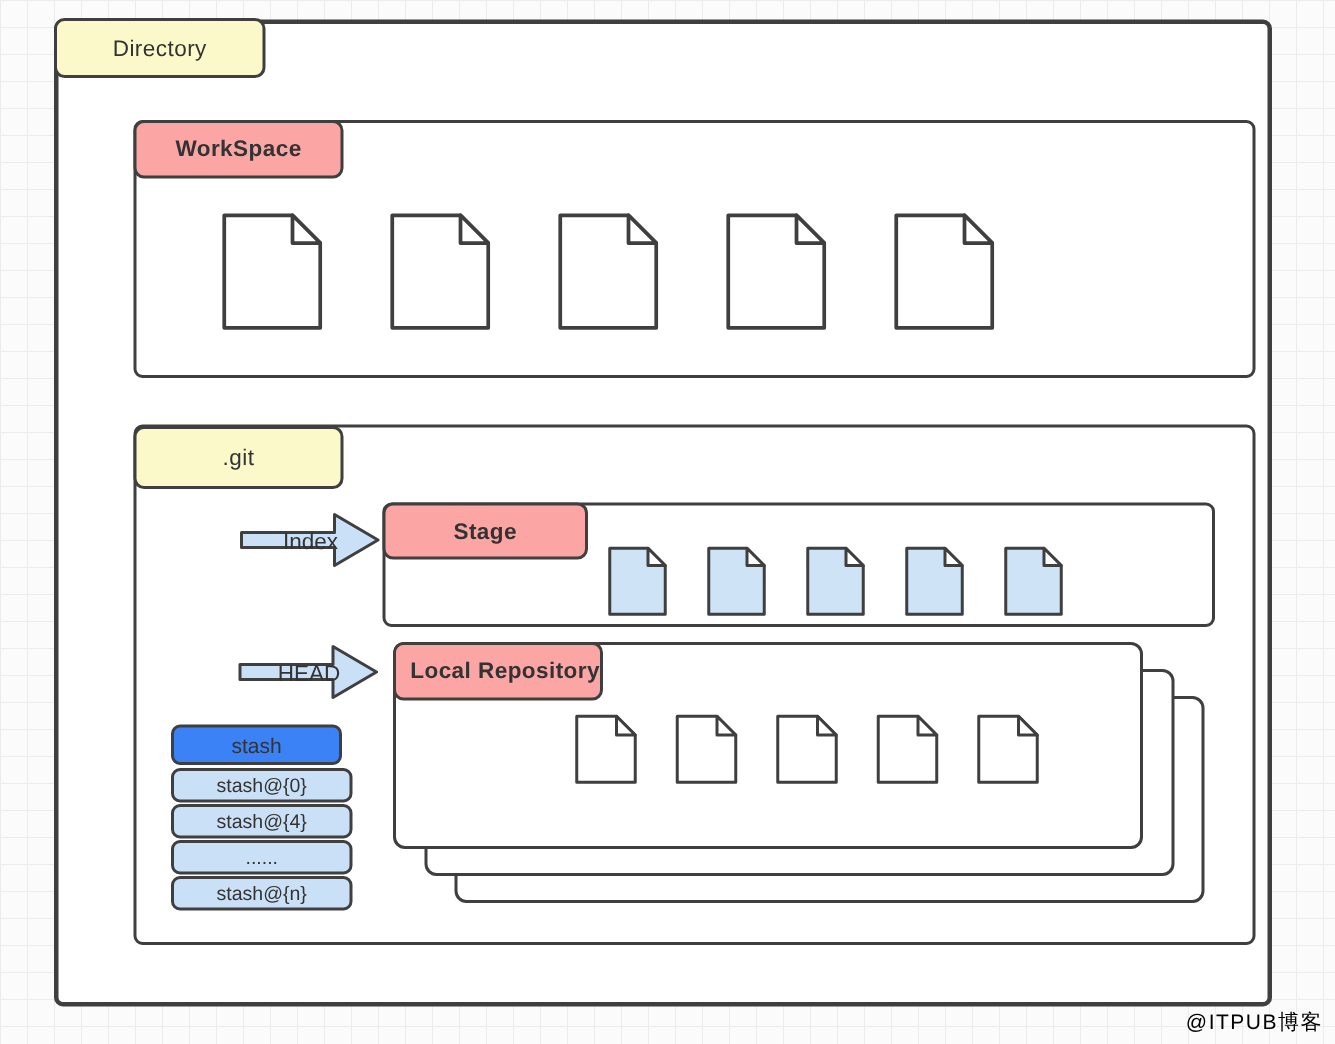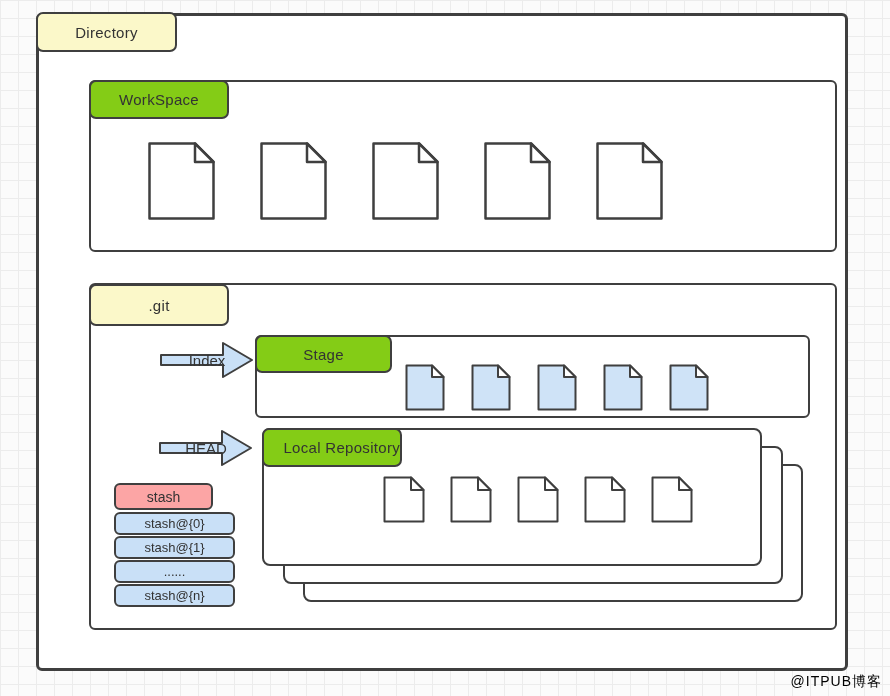--- a/index.html
+++ b/index.html
@@ -17,28 +17,28 @@
     position:absolute;background:#fff;border:2.5px solid #3f3f3f;border-radius:6px;
     box-sizing:border-box;
   }
   .box.outer{border-width:3px;}
   .tag{
     position:absolute;border:2.5px solid #3f3f3f;border-radius:7px;
     box-sizing:border-box;display:flex;align-items:center;justify-content:center;
     font-size:15px;color:#333;letter-spacing:0.3px;
   }
   .tag.yellow{background:#fbf8c9;}
-  .tag.green{background:#84cc16;}
+  .tag.green{background:#fca5a5;font-weight:bold;}
   .filerow{position:absolute;display:flex;}
   .filerow svg{display:block;}
   .arrow{position:absolute;}
   .arrow text{font-family:"Liberation Sans","DejaVu Sans",sans-serif;font-size:15px;fill:#333;}
   .stash{position:absolute;display:flex;flex-direction:column;gap:1px;}
   .stash-header{
-    width:99px;height:27px;background:#fca5a5;border:2px solid #3f3f3f;border-radius:6px;
+    width:114px;height:27px;background:#3b82f6;border:2px solid #3f3f3f;border-radius:6px;
     box-sizing:border-box;display:flex;align-items:center;justify-content:center;
     font-size:14px;
   }
   .stash-row{
     width:121px;height:23px;background:#c9e0f7;border:2px solid #3f3f3f;border-radius:6px;
     box-sizing:border-box;display:flex;align-items:center;justify-content:center;
     font-size:13px;color:#333;margin-top:1px;
   }
   .watermark{
     position:absolute;right:8px;bottom:5px;font-size:14px;color:#000000;letter-spacing:1px;
@@ -149,19 +149,19 @@
   <polygon points="2,16 64,16 64,4 93,21 64,38 64,26 2,26" fill="#c9e0f7" stroke="#3f3f3f" stroke-width="2" stroke-linejoin="round"></polygon>
   <text x="48" y="27" text-anchor="middle">HEAD</text>
 </svg>
 
 <div class="stash" style="left:114px;top:483px;">
   <div class="stash-header">
     <span>stash</span>
   </div>
   <div>
       <div class="stash-row">stash@{0}</div>
-      <div class="stash-row">stash@{1}</div>
+      <div class="stash-row">stash@{4}</div>
       <div class="stash-row">......</div>
       <div class="stash-row">stash@{n}</div>
     </div>
 </div>
 
 <div class="watermark">@ITPUB博客</div>
 
 </body></html>

